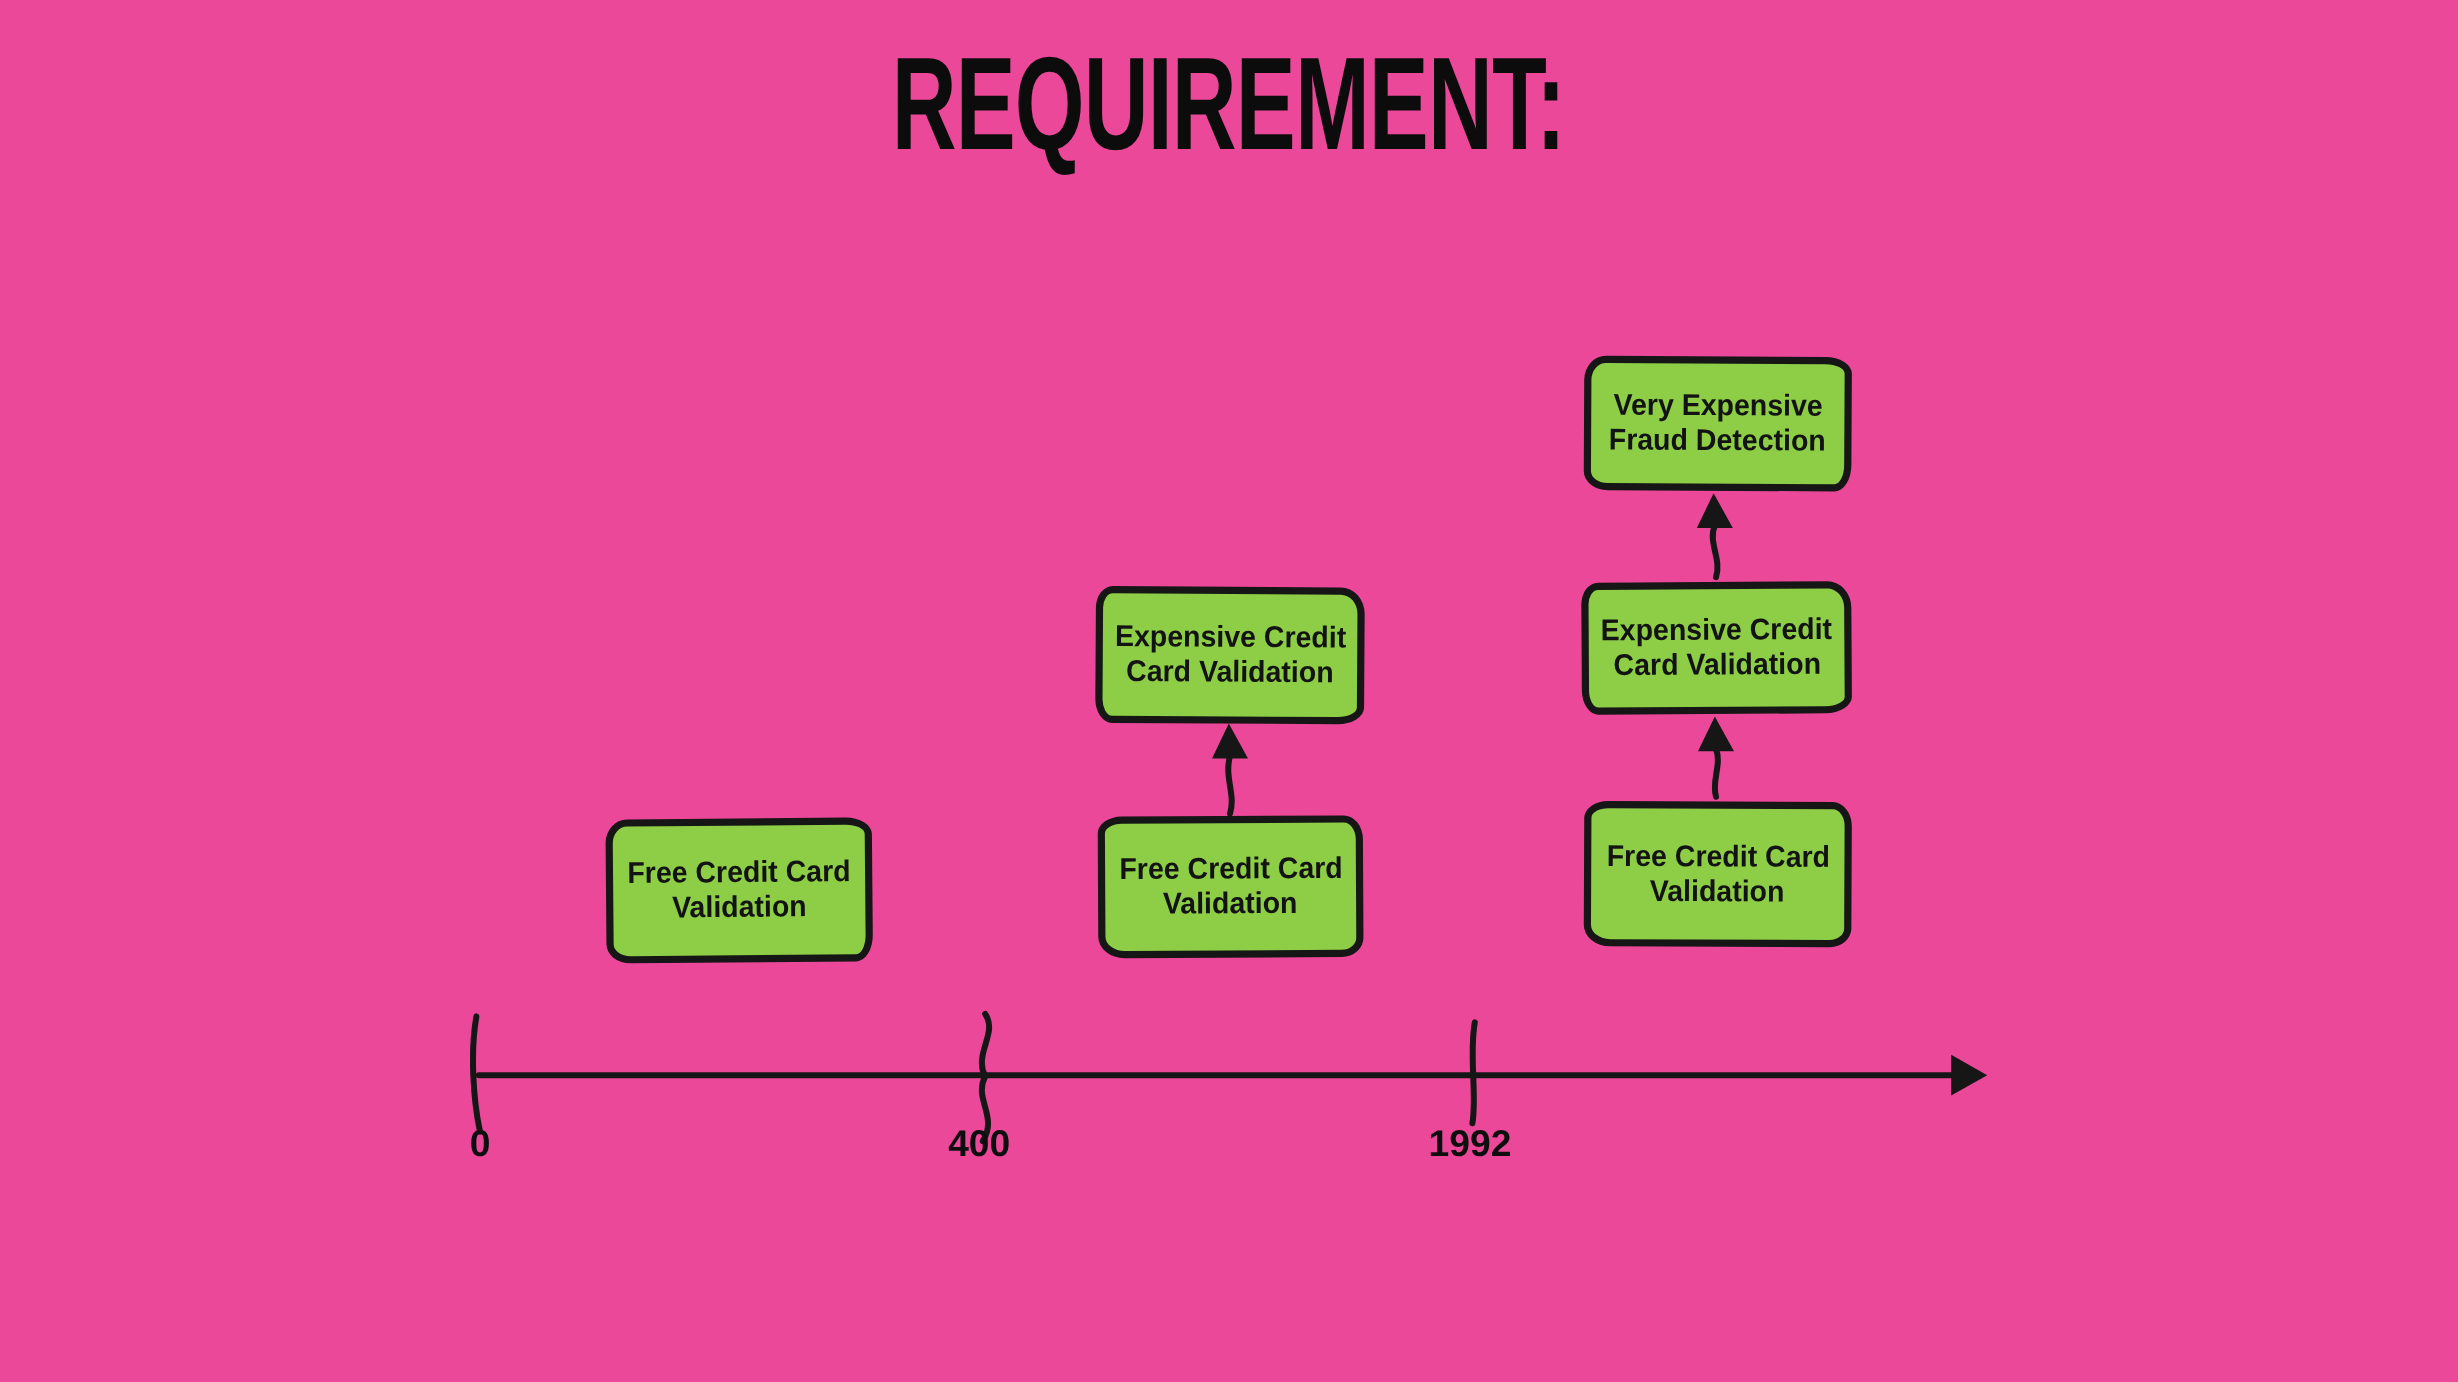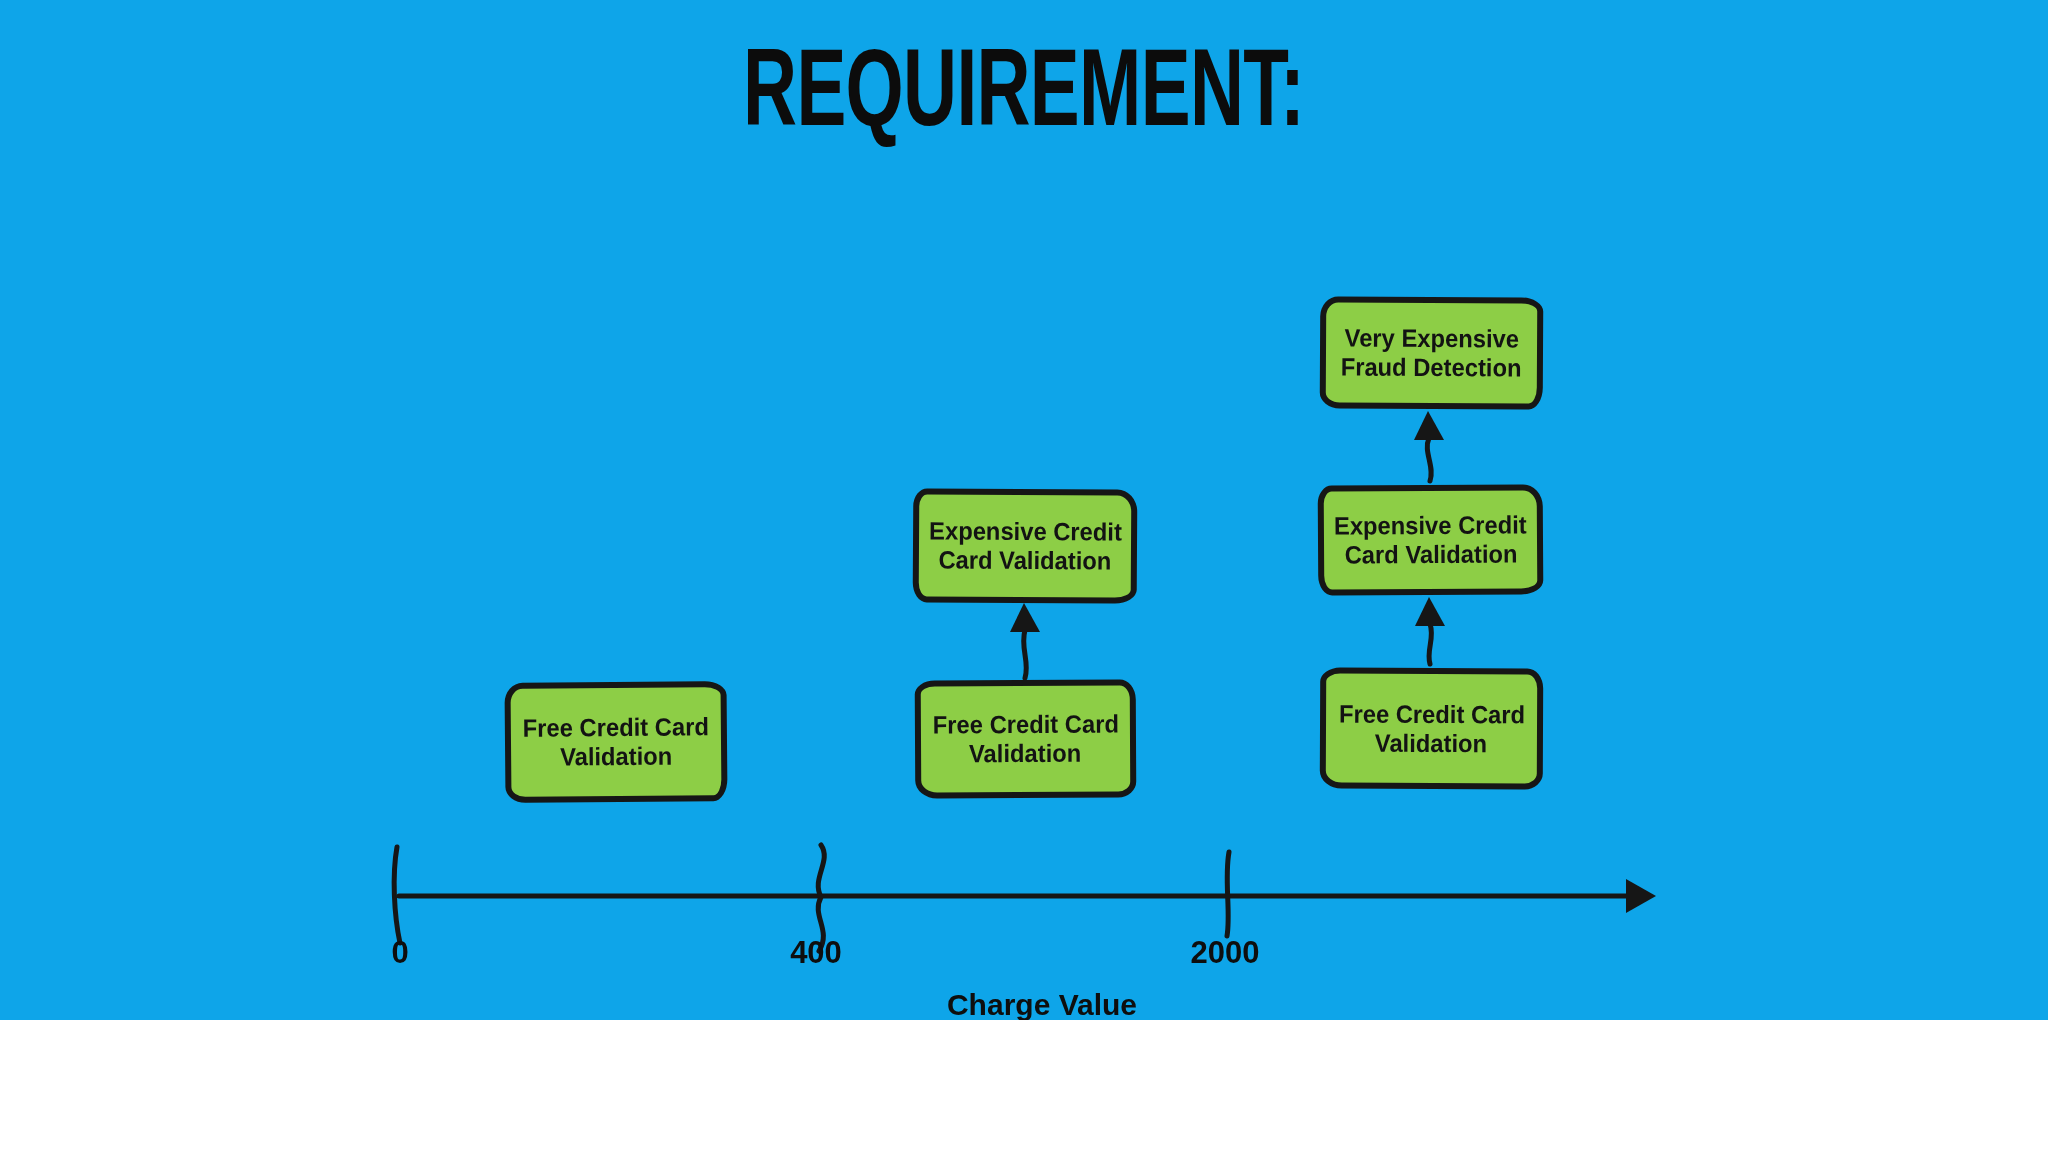--- a/index.html
+++ b/index.html
@@ -3,22 +3,22 @@
 <meta charset="utf-8">
 <style>
   html, body {
     margin: 0;
     padding: 0;
     background: #ffffff;
   }
   .stage {
     position: relative;
     width: 2048px;
-    height: 1020px;
-    background: #0ea5e9;
+    height: 1152px;
+    background: #ec4899;
     overflow: hidden;
     font-family: "Liberation Sans", "DejaVu Sans", sans-serif;
     color: #111111;
   }
 
   
   .title-line {
     position: absolute;
     left: 0;
     width: 100%;
@@ -161,16 +161,15 @@
     <span class="bl">Expensive Credit</span>
     <span class="bl">Card Validation</span>
   </div>
   <div class="box box-r-free rad-c">
     <span class="bl">Free Credit Card</span>
     <span class="bl">Validation</span>
   </div>
 
   <div class="tick-label tick-label-0">0</div>
   <div class="tick-label tick-label-500">400</div>
-  <div class="tick-label tick-label-2000">2000</div>
-  <div class="axis-title">Charge Value</div>
+  <div class="tick-label tick-label-2000">1992</div>
 
 </div>
 
 </body></html>

